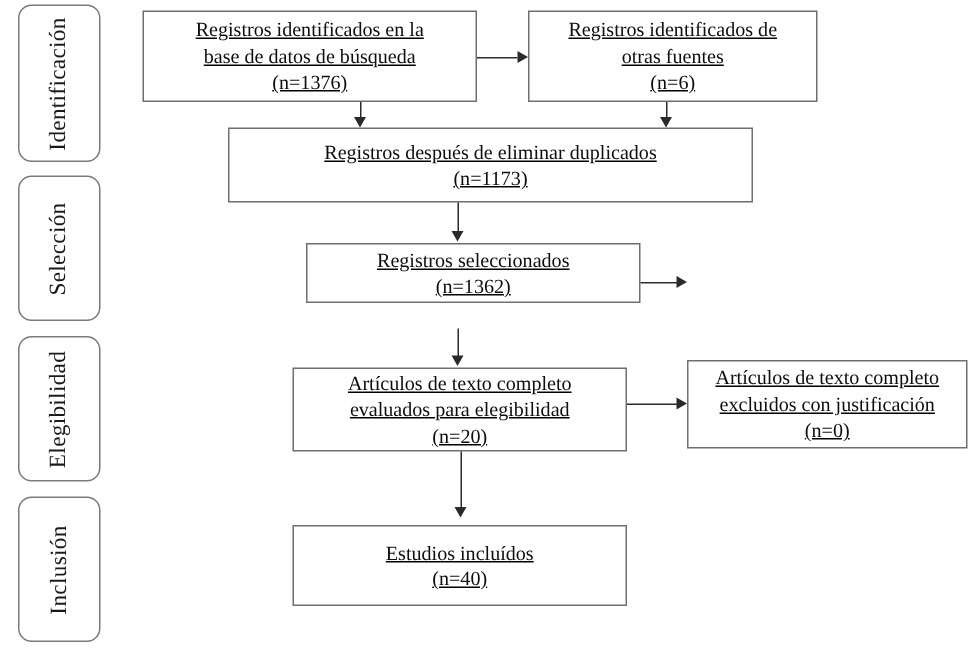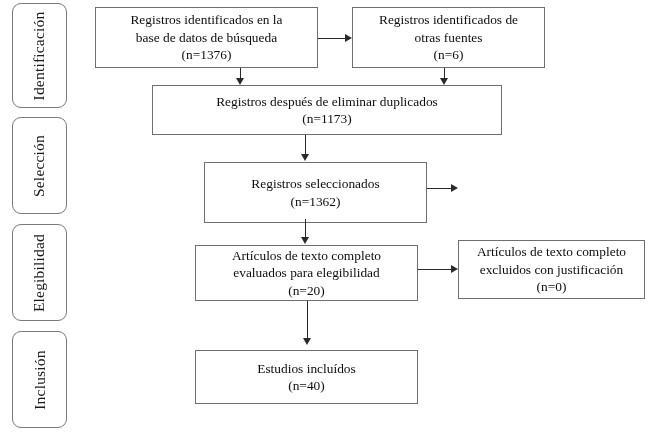--- a/index.html
+++ b/index.html
@@ -41,20 +41,21 @@
   .box {
     position: absolute;
     box-sizing: border-box;
     border: 1.4px solid #6f6f6f;
     background: #ffffff;
     display: flex;
     align-items: center;
     justify-content: center;
     text-align: center;
     padding: 2px 4px;
+    text-decoration: underline;
   }
   .box .txt {
     font-size: 13.4px;
     line-height: 1.30;
     color: #0d0d0d;
     white-space: pre-line;
   }
 
   
   .vline {
@@ -113,21 +114,21 @@
     <div class="txt">Registros identificados de
 otras fuentes
 (n=6)</div>
   </div>
 
   <div class="box" style="left:152px; top:85px; width:350px; height:50px;">
     <div class="txt">Registros después de eliminar duplicados
 (n=1173)</div>
   </div>
 
-  <div class="box" style="left:204px; top:162px; width:223px; height:61px;">
+  <div class="box" style="left:204px; top:162px; width:223px; height:40px;">
     <div class="txt">Registros seleccionados
 (n=1362)</div>
   </div>
 
 
   <div class="box" style="left:195px; top:245px; width:223px; height:56px;">
     <div class="txt">Artículos de texto completo
 evaluados para elegibilidad
 (n=20)</div>
   </div>

